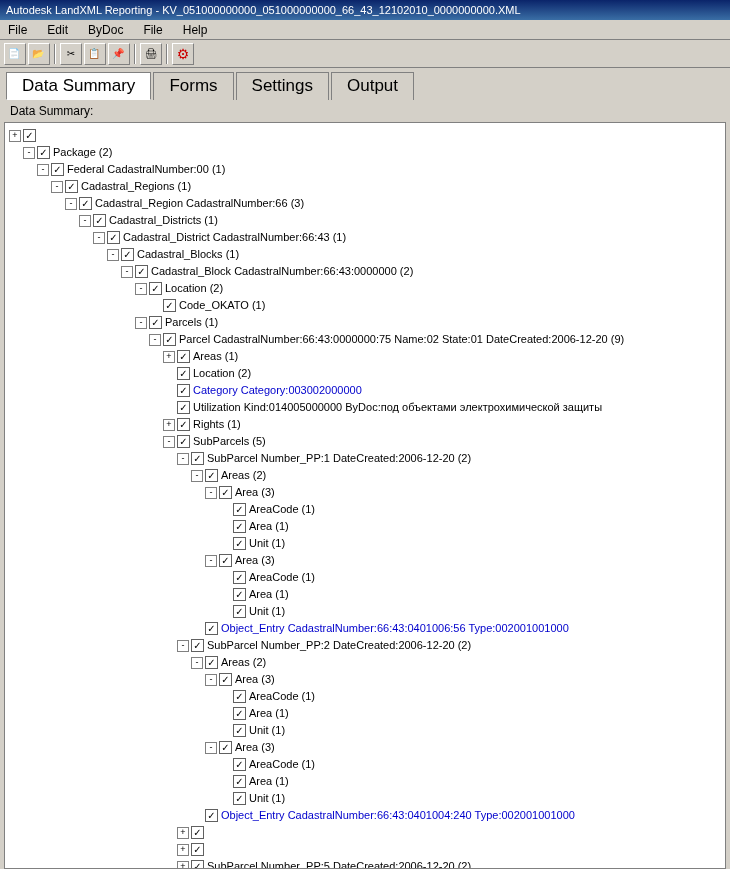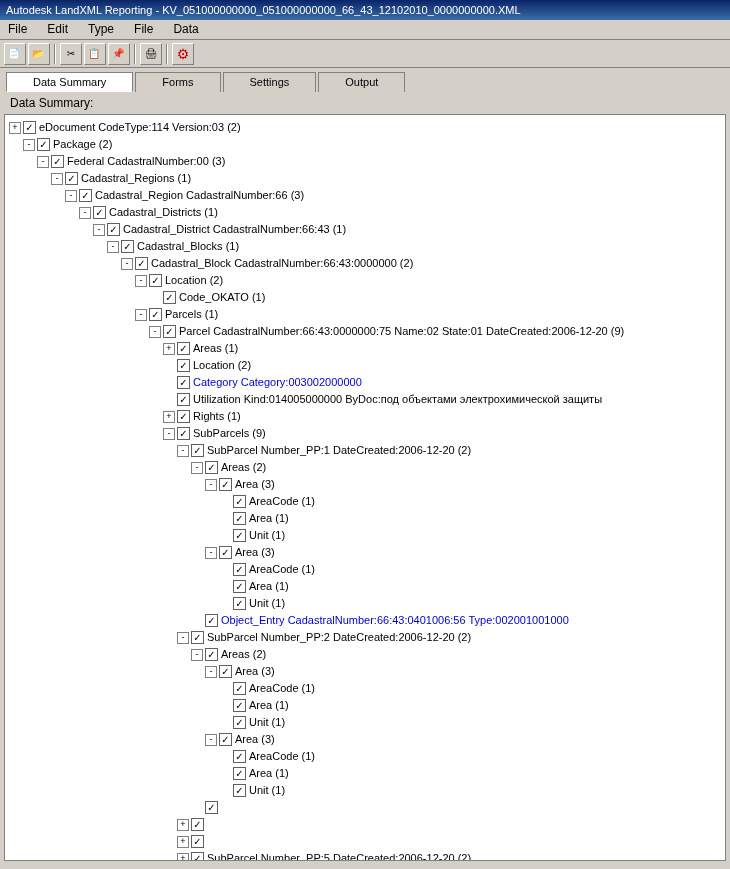--- a/index.html
+++ b/index.html
@@ -23,21 +23,21 @@
     }
     
     .menu-bar {
       background: #d4d0c8;
       border-bottom: 1px solid #808080;
       padding: 2px 4px;
       display: flex;
       gap: 12px;
       font-size: 12px;
       height: 20px;
-      align-items: flex-end;
+      align-items: center;
     }
     .menu-item {
       cursor: pointer;
       padding: 1px 4px;
     }
     
     .toolbar {
       background: #d4d0c8;
       border-bottom: 1px solid #808080;
       padding: 2px 4px;
@@ -63,22 +63,22 @@
       margin: 0 2px;
     }
     
     .tab-strip {
       background: #d4d0c8;
       padding: 4px 6px 0;
       display: flex;
       gap: 0;
     }
     .tab {
-      padding: 3px 26px;
-      font-size: 11px;
+      padding: 3px 15px;
+      font-size: 17px;
       cursor: pointer;
       border: 1px solid #808080;
       border-bottom: none;
       background: #d4d0c8;
       margin-right: 2px;
     }
     .tab.active {
       background: #fff;
       border-bottom: 1px solid #fff;
       z-index: 1;
@@ -148,23 +148,23 @@
 </head>
 <body>
 
 <div class="title-bar">
   <span>Autodesk LandXML Reporting - KV_051000000000_051000000000_66_43_12102010_0000000000.XML</span>
 </div>
 
 <div class="menu-bar">
   <span class="menu-item">File</span>
   <span class="menu-item">Edit</span>
-  <span class="menu-item">Type</span>
+  <span class="menu-item">ByDoc</span>
   <span class="menu-item">File</span>
-  <span class="menu-item">Data</span>
+  <span class="menu-item">Help</span>
 </div>
 
 <div class="toolbar">
   <button class="toolbar-btn" title="New">📄</button>
   <button class="toolbar-btn" title="Open">📂</button>
   <div class="toolbar-separator"></div>
   <button class="toolbar-btn" title="Cut">✂</button>
   <button class="toolbar-btn" title="Copy">📋</button>
   <button class="toolbar-btn" title="Paste">📌</button>
   <div class="toolbar-separator"></div>
@@ -189,33 +189,32 @@
 </div>
 
 <div class="section-label">Data Summary:</div>
 
 <div class="main-content">
   <div class="tree" id="tree-container">
       <div class="tree-row">
         <span class="indent" style="width: 0px;"></span>
         <span class="expander">+</span>
         <span class="checkbox checked"></span>
-        <span class="tree-label">eDocument CodeType:114 Version:03 (2)</span>
       </div>
       <div class="tree-row">
         <span class="indent" style="width: 14px;"></span>
         <span class="expander">-</span>
         <span class="checkbox checked"></span>
         <span class="tree-label">Package (2)</span>
       </div>
       <div class="tree-row">
         <span class="indent" style="width: 28px;"></span>
         <span class="expander">-</span>
         <span class="checkbox checked"></span>
-        <span class="tree-label">Federal CadastralNumber:00 (3)</span>
+        <span class="tree-label">Federal CadastralNumber:00 (1)</span>
       </div>
       <div class="tree-row">
         <span class="indent" style="width: 42px;"></span>
         <span class="expander">-</span>
         <span class="checkbox checked"></span>
         <span class="tree-label">Cadastral_Regions (1)</span>
       </div>
       <div class="tree-row">
         <span class="indent" style="width: 56px;"></span>
         <span class="expander">-</span>
@@ -297,21 +296,21 @@
       <div class="tree-row">
         <span class="indent" style="width: 154px;"></span>
         <span class="expander">+</span>
         <span class="checkbox checked"></span>
         <span class="tree-label">Rights (1)</span>
       </div>
       <div class="tree-row">
         <span class="indent" style="width: 154px;"></span>
         <span class="expander">-</span>
         <span class="checkbox checked"></span>
-        <span class="tree-label">SubParcels (9)</span>
+        <span class="tree-label">SubParcels (5)</span>
       </div>
       <div class="tree-row">
         <span class="indent" style="width: 168px;"></span>
         <span class="expander">-</span>
         <span class="checkbox checked"></span>
         <span class="tree-label">SubParcel Number_PP:1 DateCreated:2006-12-20 (2)</span>
       </div>
       <div class="tree-row">
         <span class="indent" style="width: 182px;"></span>
         <span class="expander">-</span>
@@ -429,20 +428,21 @@
       <div class="tree-row">
         <span class="indent" style="width: 210px;"></span>
         <span style="width: 14px; display: inline-block;"></span>
         <span class="checkbox checked"></span>
         <span class="tree-label">Unit (1)</span>
       </div>
       <div class="tree-row">
         <span class="indent" style="width: 182px;"></span>
         <span style="width: 14px; display: inline-block;"></span>
         <span class="checkbox checked"></span>
+        <span class="tree-label blue">Object_Entry CadastralNumber:66:43:0401004:240 Type:002001001000</span>
       </div>
       <div class="tree-row">
         <span class="indent" style="width: 168px;"></span>
         <span class="expander">+</span>
         <span class="checkbox checked"></span>
       </div>
       <div class="tree-row">
         <span class="indent" style="width: 168px;"></span>
         <span class="expander">+</span>
         <span class="checkbox checked"></span>

